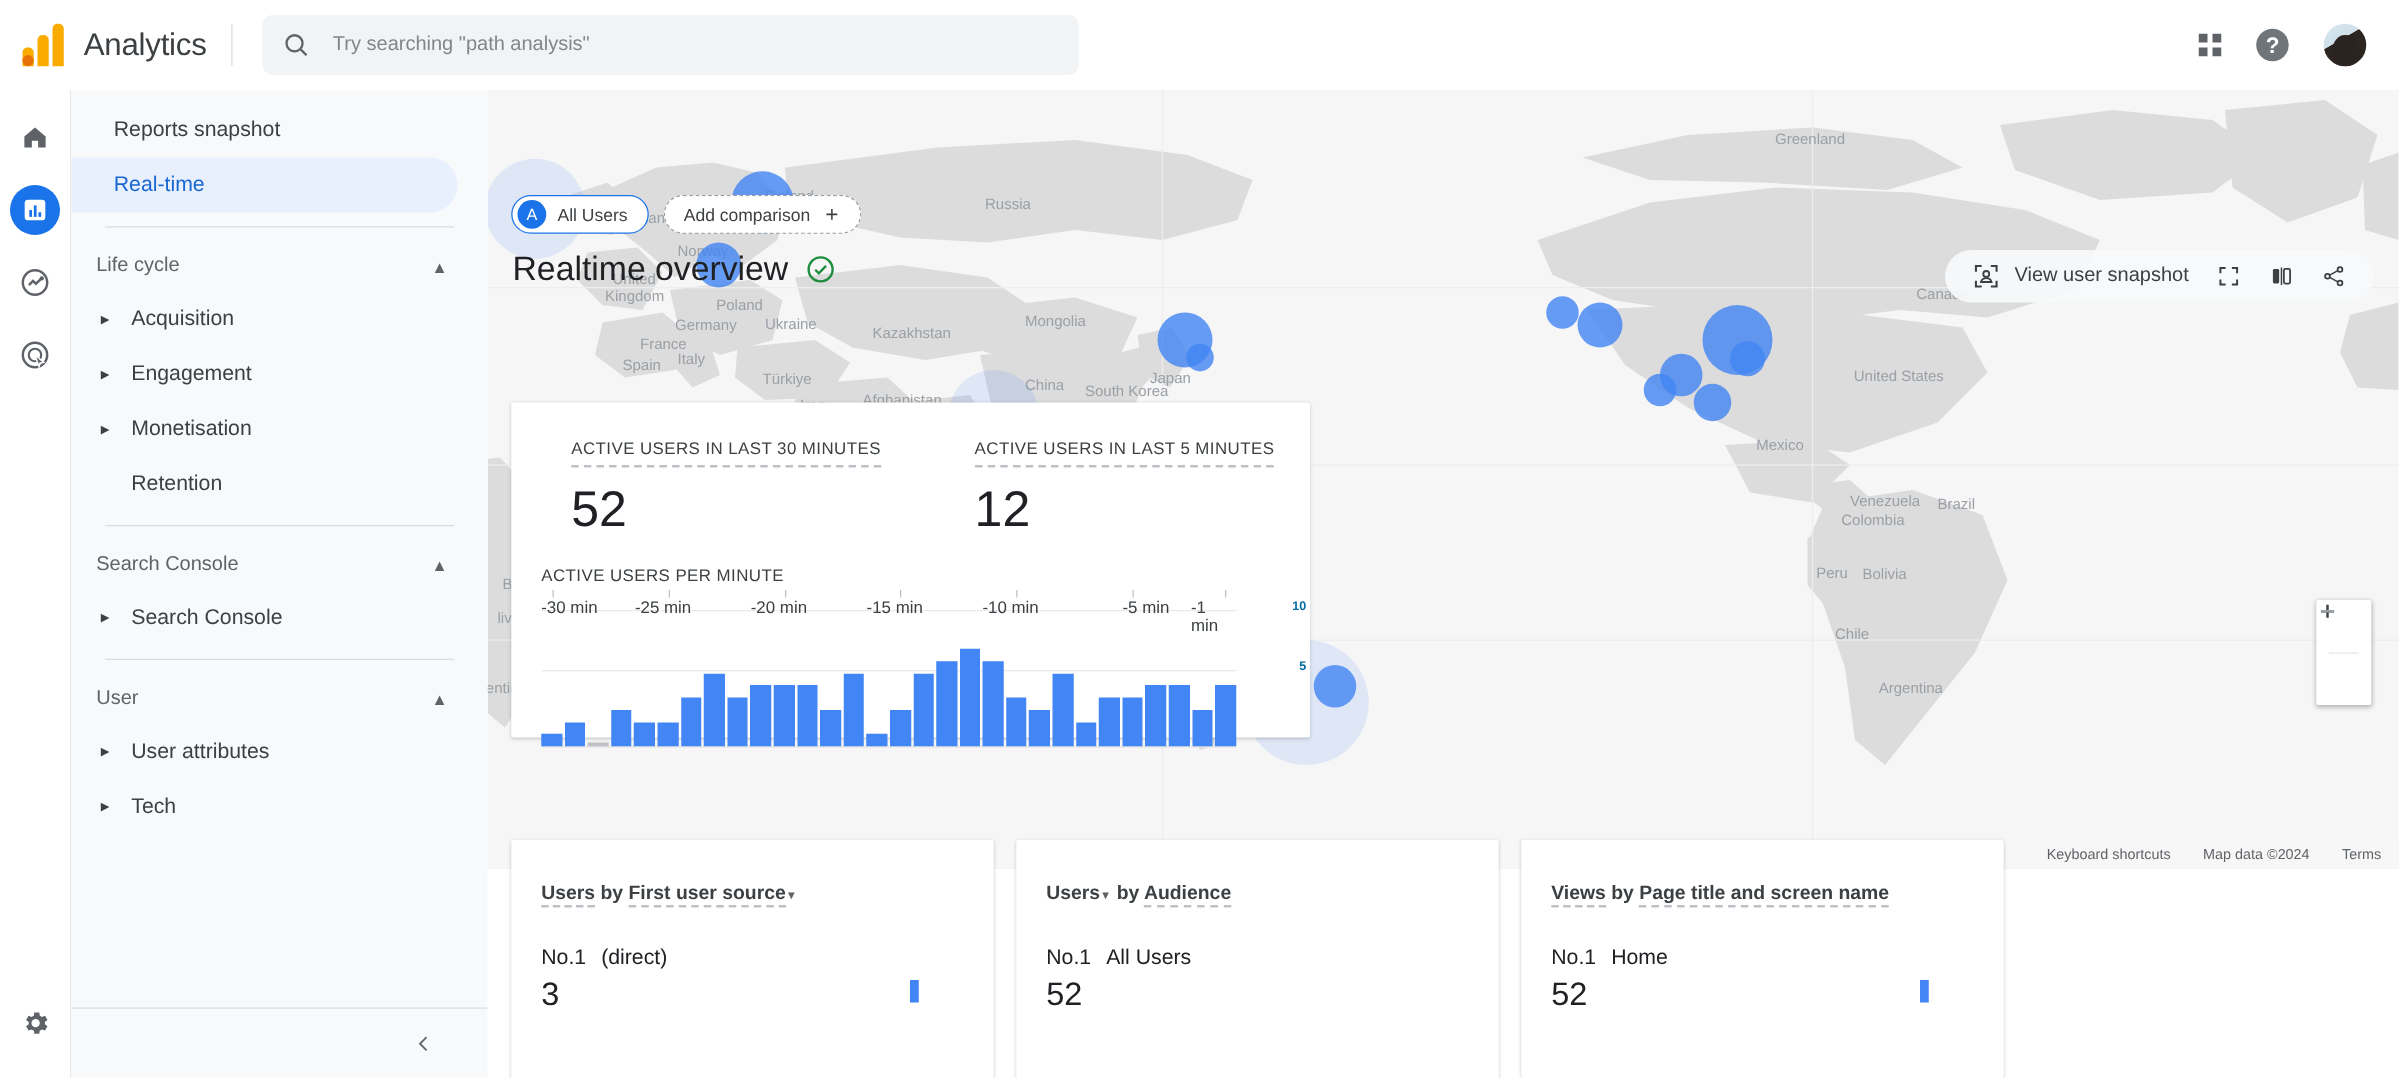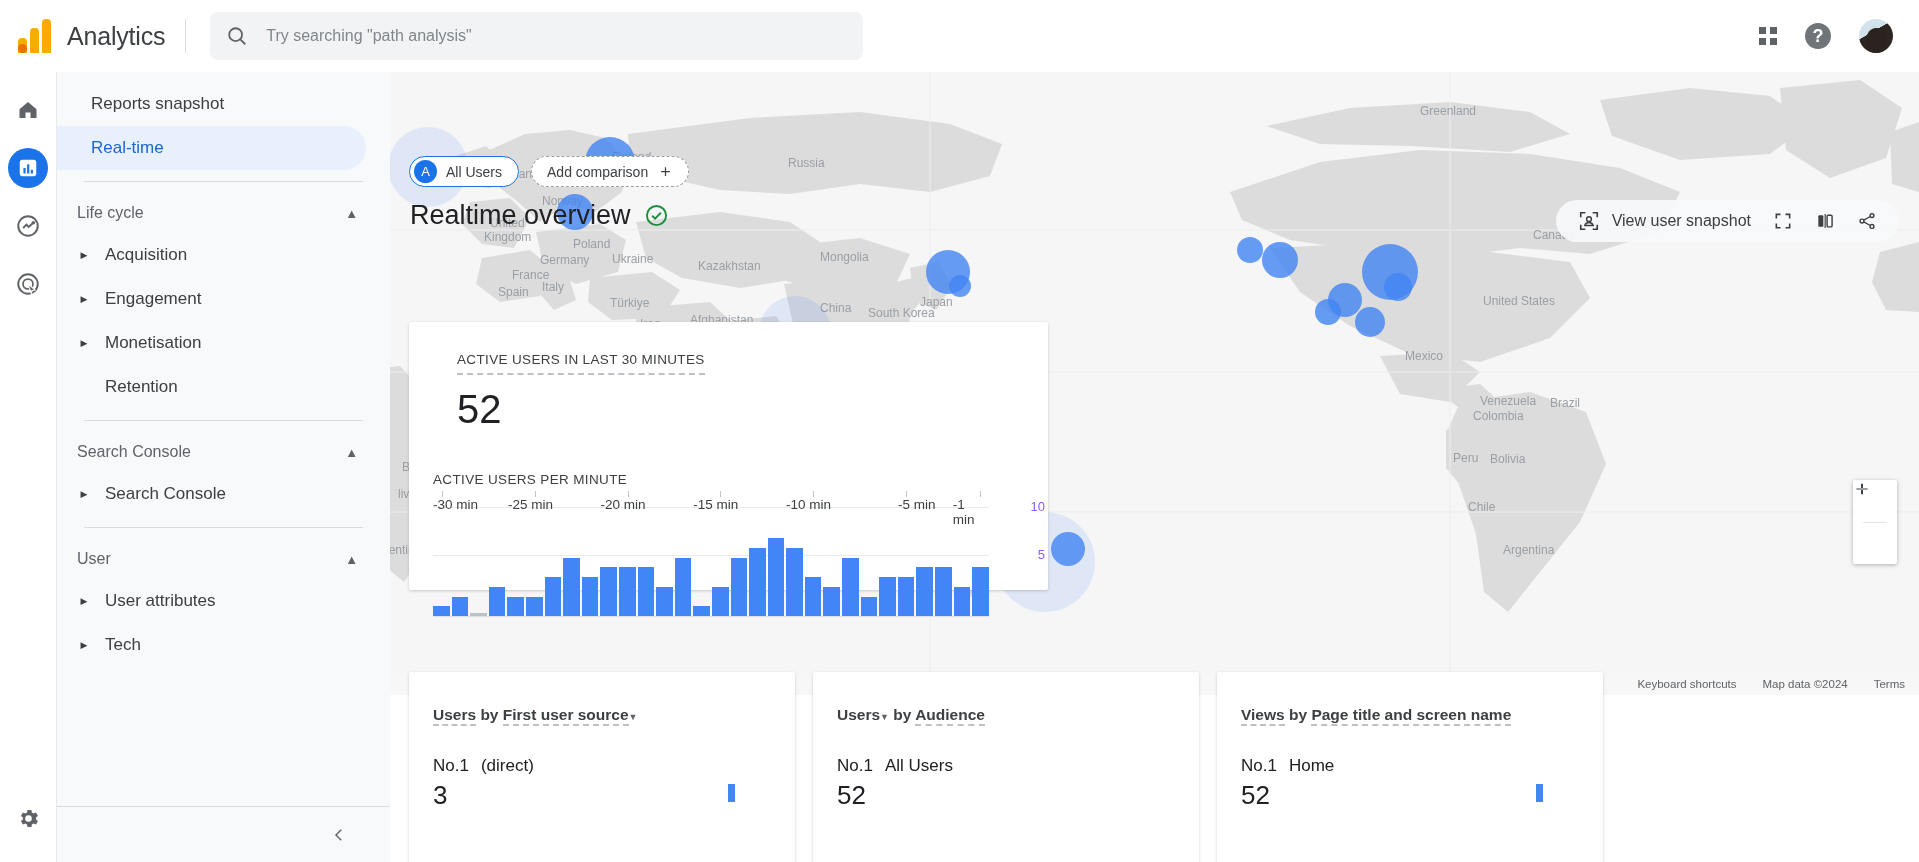--- a/index.html
+++ b/index.html
@@ -190,30 +190,30 @@
     width: 639px; height: 268px; background: #fff;
     box-shadow: 0 1px 3px rgba(60,64,67,.25); border-radius: 2px;
     z-index: 12; padding: 28px 24px 0 24px;
   }
   .metric-row { display: flex; gap: 75px; margin-left: 24px; }
   .metric-label {
     font-size: 13.5px; color: #3c4043; letter-spacing: .35px;
     border-bottom: 2px dashed #bdc1c6; padding-bottom: 6px; display: inline-block;
   }
   .metric-value { font-size: 40px; color: #202124; font-weight: 400; margin-top: 12px; }
-  .apm-label { font-size: 13.5px; color: #3c4043; letter-spacing: .35px; margin-top: 40px; }
+  .apm-label { font-size: 13.5px; color: #3c4043; letter-spacing: .35px; margin-top: 22px; }
 
   
   .chart { position: relative; margin-top: 10px; width: 590px; height: 120px; }
   .chart .gridline { position: absolute; left: 0; width: 556px; height: 1px; background: #e8eaed; }
   .chart .axisline { position: absolute; left: 0; bottom: 0; width: 556px; height: 1px; background: #e0e0e0; }
   .bars { position: absolute; left: 0; bottom: 1px; width: 556px; height: 107px; display: flex; align-items: flex-end; gap: 2px; }
   .bar { flex: 1; background: #4285f4; }
   .bar.zero { background: #bdc1c6; }
-  .ytick { position: absolute; right: -22px; font-size: 13px; color: #8b5cf6; }
+  .ytick { position: absolute; right: -22px; font-size: 10px; color: #0369a1; font-weight: bold; }
   .xticks { position: relative; width: 556px; margin-top: 7px; height: 18px; }
   .xticks span { position: absolute; font-size: 13.5px; color: #3c4043; }
   .tickmark { position: absolute; bottom: 1px; width: 1px; height: 6px; background: #bdc1c6; }
 
   
   .bottom-cards { position: absolute; top: 600px; left: 19px; display: flex; gap: 18px; z-index: 12; }
   .bcard {
     width: 386px; height: 230px; background: #fff;
     box-shadow: 0 1px 3px rgba(60,64,67,.25); border-radius: 2px;
     padding: 34px 24px 0 24px; position: relative;
@@ -568,20 +568,24 @@
       </svg>
     </div>
   </div>
 
   <div class="metric-card">
     <div class="metric-row">
       <div>
         <div class="metric-label">ACTIVE USERS IN LAST 30 MINUTES</div>
         <div class="metric-value">52</div>
       </div>
+      <div>
+        <div class="metric-label">ACTIVE USERS IN LAST 5 MINUTES</div>
+        <div class="metric-value">12</div>
+      </div>
     </div>
 
     <div class="apm-label">ACTIVE USERS PER MINUTE</div>
 
     <div class="chart">
       <div class="gridline" id="grid-top" style="top: 9.72727px;"></div>
       <div class="gridline" id="grid-mid" style="top: 58.3636px;"></div>
       <div class="axisline"></div>
       <div class="ytick" id="ytick-10" style="top: 1.72727px;">10</div>
       <div class="ytick" id="ytick-5" style="top: 50.3636px;">5</div>

